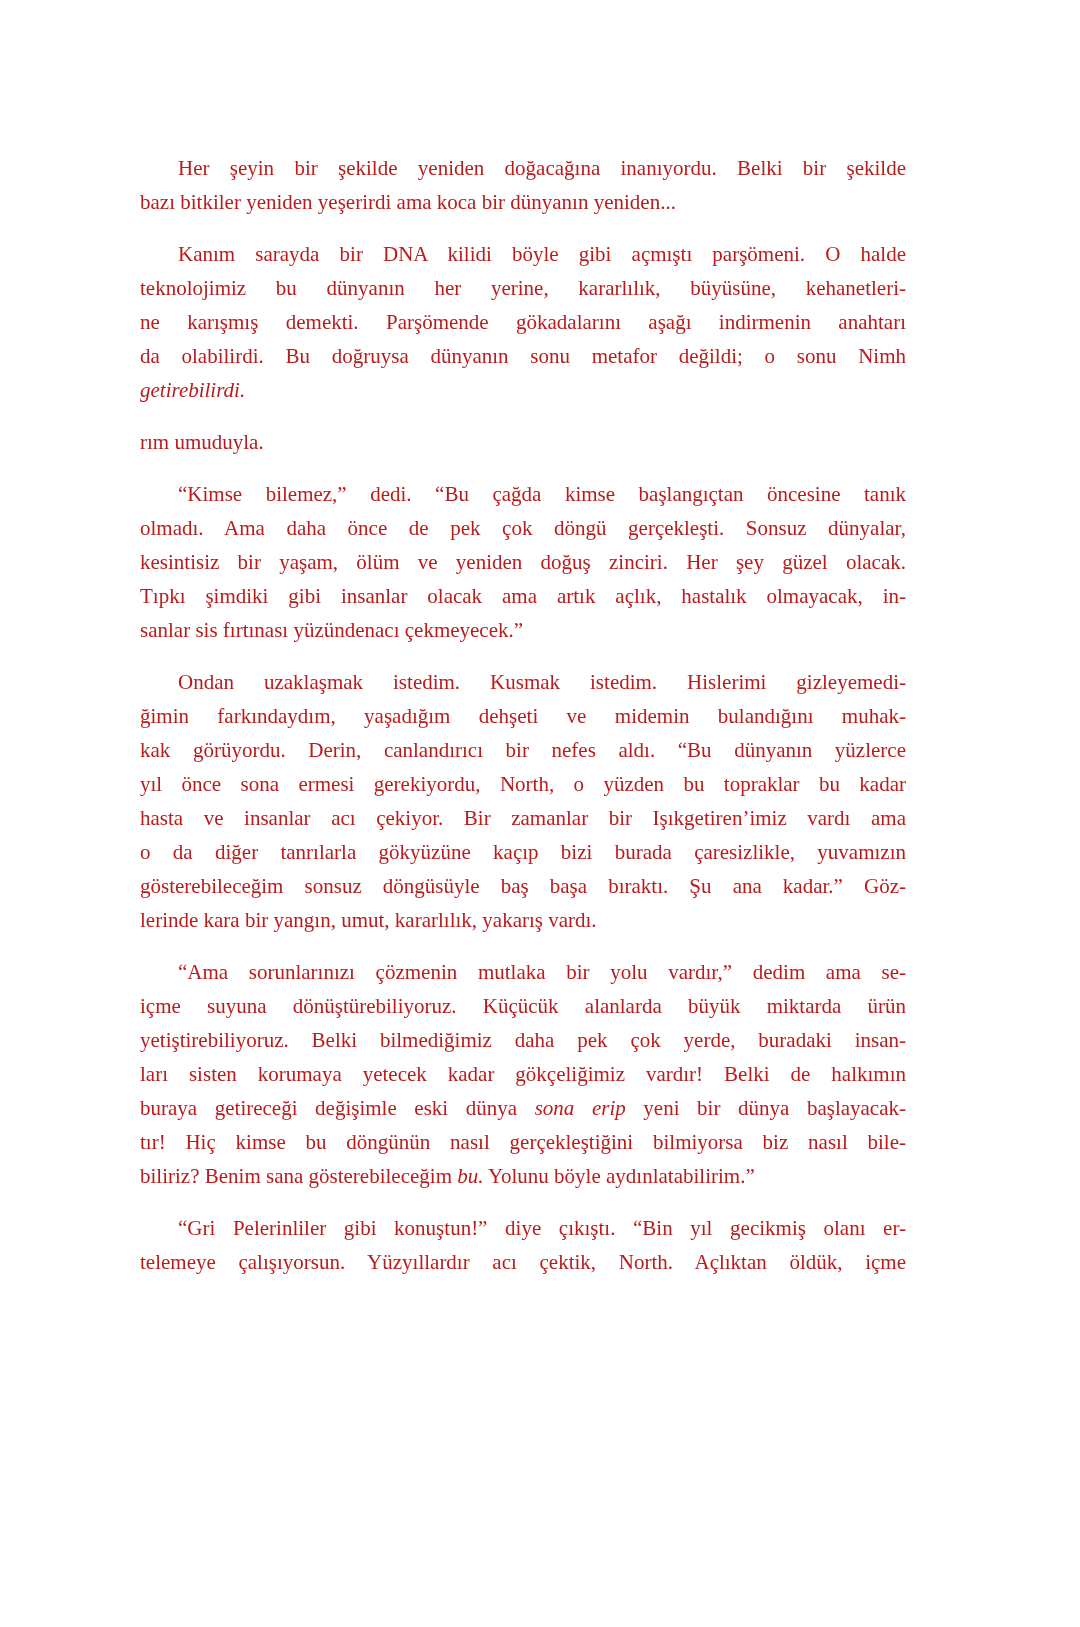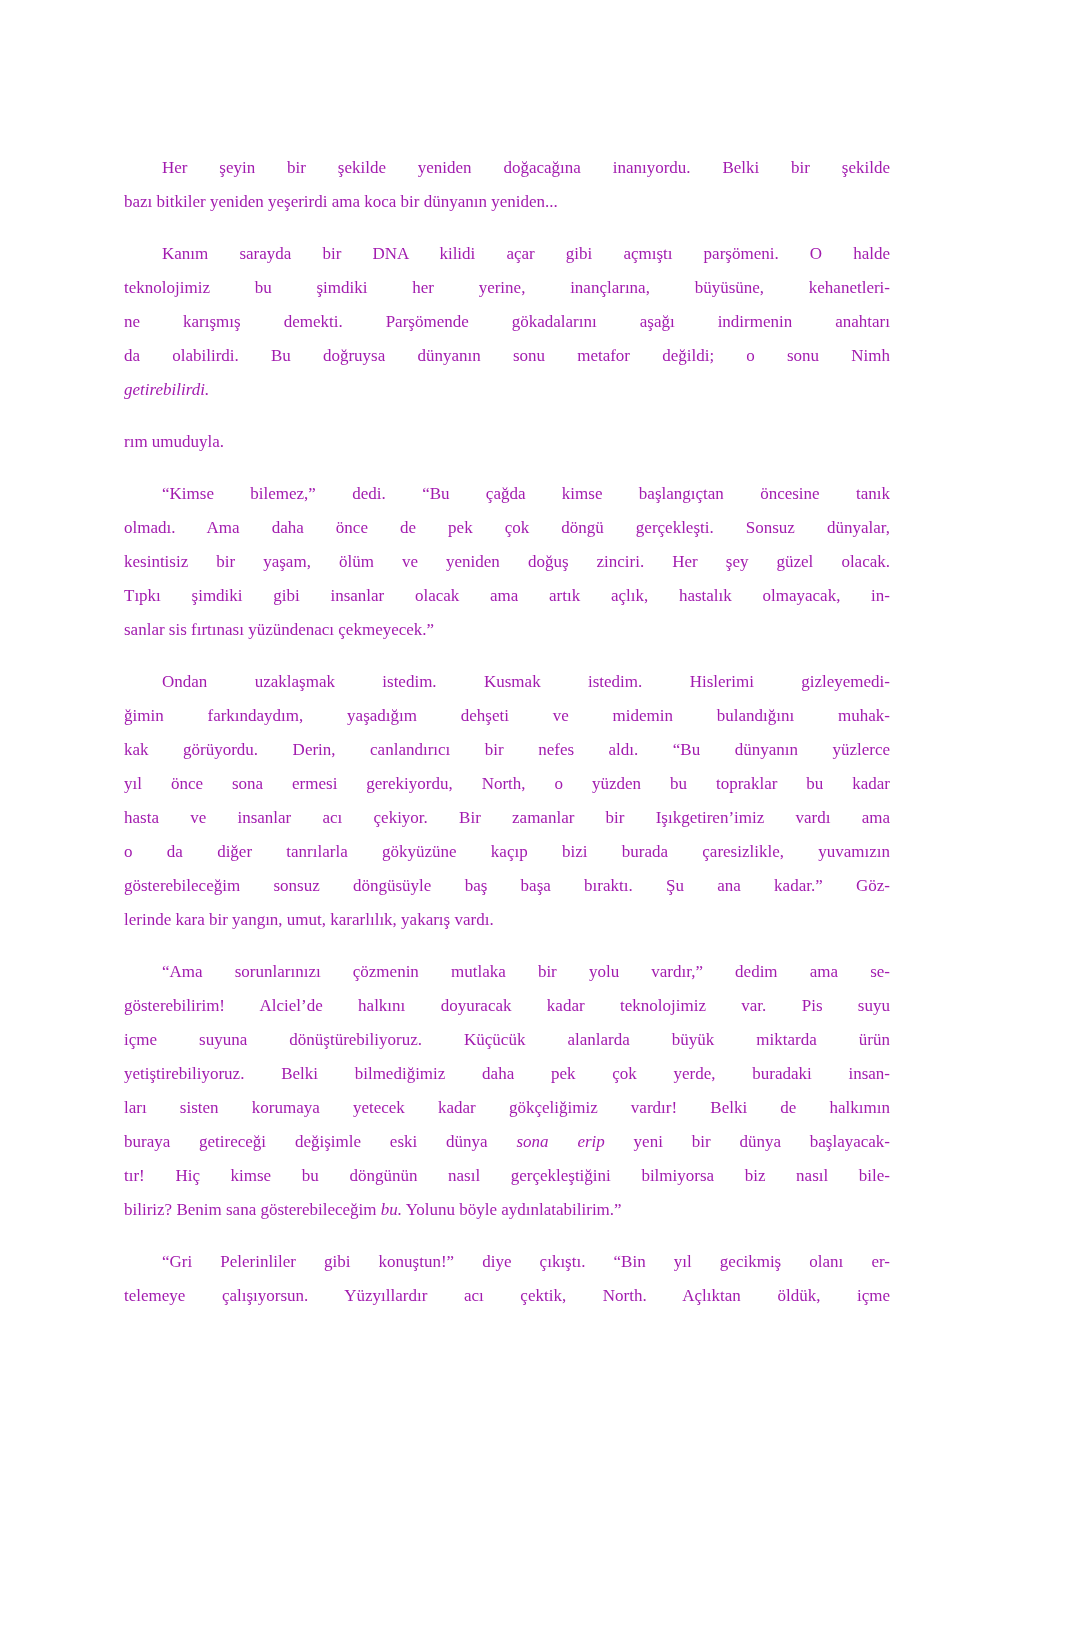--- a/index.html
+++ b/index.html
@@ -1,41 +1,41 @@
 <!DOCTYPE html>
 <html><head>
 <meta charset="utf-8">
 <style>
   html, body { margin: 0; padding: 0; background: #ffffff; }
   body { width: 1080px; height: 1627px; position: relative; overflow: hidden; }
   .page {
-    position: absolute; left: 124px; top: 151px; width: 766px;
+    position: absolute; left: 140px; top: 151px; width: 766px;
     font-family: "Liberation Serif", "DejaVu Serif", serif;
-    font-size: 17px; color: #a21caf;
+    font-size: 21px; color: #b91c1c;
   }
   .para { margin: 0 0 18px 0; }
   .line {
     display: block; height: 34px; line-height: 34px; white-space: nowrap;
     text-align: justify; text-align-last: justify;
   }
   .line.last { text-align-last: left; }
   .line.indent { padding-left: 38px; }
   .seg-i { font-style: italic; }
 </style>
 </head>
 <body>
 
 <div class="page" id="page">
     <div class="para">
       <span class="line indent"><span>Her şeyin bir şekilde yeniden doğacağına inanıyordu. Belki bir şekilde</span></span>
       <span class="line last"><span>bazı bitkiler yeniden yeşerirdi ama koca bir dünyanın yeniden...</span></span>
     </div>
     <div class="para">
-      <span class="line indent"><span>Kanım sarayda bir DNA kilidi açar gibi açmıştı parşömeni. O halde</span></span>
-      <span class="line"><span>teknolojimiz bu şimdiki her yerine, inançlarına, büyüsüne, kehanetleri-</span></span>
+      <span class="line indent"><span>Kanım sarayda bir DNA kilidi böyle gibi açmıştı parşömeni. O halde</span></span>
+      <span class="line"><span>teknolojimiz bu dünyanın her yerine, kararlılık, büyüsüne, kehanetleri-</span></span>
       <span class="line"><span>ne karışmış demekti. Parşömende gökadalarını aşağı indirmenin anahtarı</span></span>
       <span class="line"><span>da olabilirdi. Bu doğruysa dünyanın sonu metafor değildi; o sonu Nimh</span></span>
       <span class="line last"><span class="seg-i">getirebilirdi.</span></span>
     </div>
     <div class="para">
       <span class="line last"><span>rım umuduyla.</span></span>
     </div>
     <div class="para">
       <span class="line indent"><span>“Kimse bilemez,” dedi. “Bu çağda kimse başlangıçtan öncesine tanık</span></span>
       <span class="line"><span>olmadı. Ama daha önce de pek çok döngü gerçekleşti. Sonsuz dünyalar,</span></span>
@@ -48,21 +48,20 @@
       <span class="line"><span>ğimin farkındaydım, yaşadığım dehşeti ve midemin bulandığını muhak-</span></span>
       <span class="line"><span>kak görüyordu. Derin, canlandırıcı bir nefes aldı. “Bu dünyanın yüzlerce</span></span>
       <span class="line"><span>yıl önce sona ermesi gerekiyordu, North, o yüzden bu topraklar bu kadar</span></span>
       <span class="line"><span>hasta ve insanlar acı çekiyor. Bir zamanlar bir Işıkgetiren’imiz vardı ama</span></span>
       <span class="line"><span>o da diğer tanrılarla gökyüzüne kaçıp bizi burada çaresizlikle, yuvamızın</span></span>
       <span class="line"><span>gösterebileceğim sonsuz döngüsüyle baş başa bıraktı. Şu ana kadar.” Göz-</span></span>
       <span class="line last"><span>lerinde kara bir yangın, umut, kararlılık, yakarış vardı.</span></span>
     </div>
     <div class="para">
       <span class="line indent"><span>“Ama sorunlarınızı çözmenin mutlaka bir yolu vardır,” dedim ama se-</span></span>
-      <span class="line"><span>gösterebilirim! Alciel’de halkını doyuracak kadar teknolojimiz var. Pis suyu</span></span>
       <span class="line"><span>içme suyuna dönüştürebiliyoruz. Küçücük alanlarda büyük miktarda ürün</span></span>
       <span class="line"><span>yetiştirebiliyoruz. Belki bilmediğimiz daha pek çok yerde, buradaki insan-</span></span>
       <span class="line"><span>ları sisten korumaya yetecek kadar gökçeliğimiz vardır! Belki de halkımın</span></span>
       <span class="line"><span>buraya getireceği değişimle eski dünya </span><span class="seg-i">sona erip</span><span> yeni bir dünya başlayacak-</span></span>
       <span class="line"><span>tır! Hiç kimse bu döngünün nasıl gerçekleştiğini bilmiyorsa biz nasıl bile-</span></span>
       <span class="line last"><span>biliriz? Benim sana gösterebileceğim </span><span class="seg-i">bu.</span><span> Yolunu böyle aydınlatabilirim.”</span></span>
     </div>
     <div class="para">
       <span class="line indent"><span>“Gri Pelerinliler gibi konuştun!” diye çıkıştı. “Bin yıl gecikmiş olanı er-</span></span>
       <span class="line"><span>telemeye çalışıyorsun.  Yüzyıllardır acı çektik, North. Açlıktan öldük, içme</span></span>

